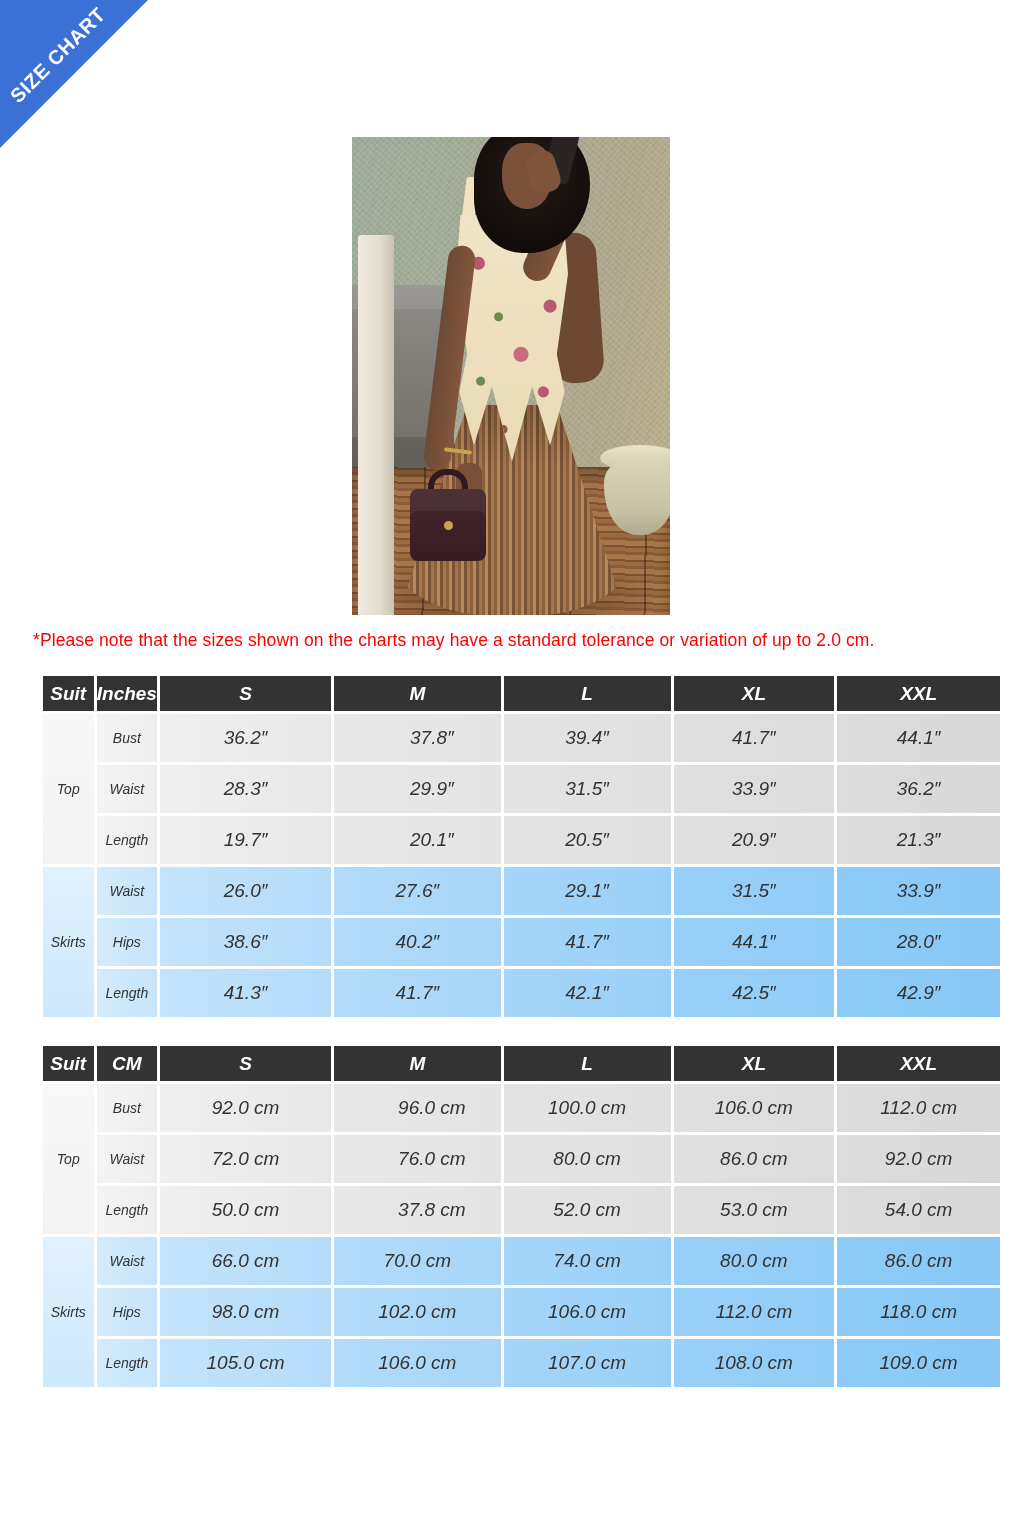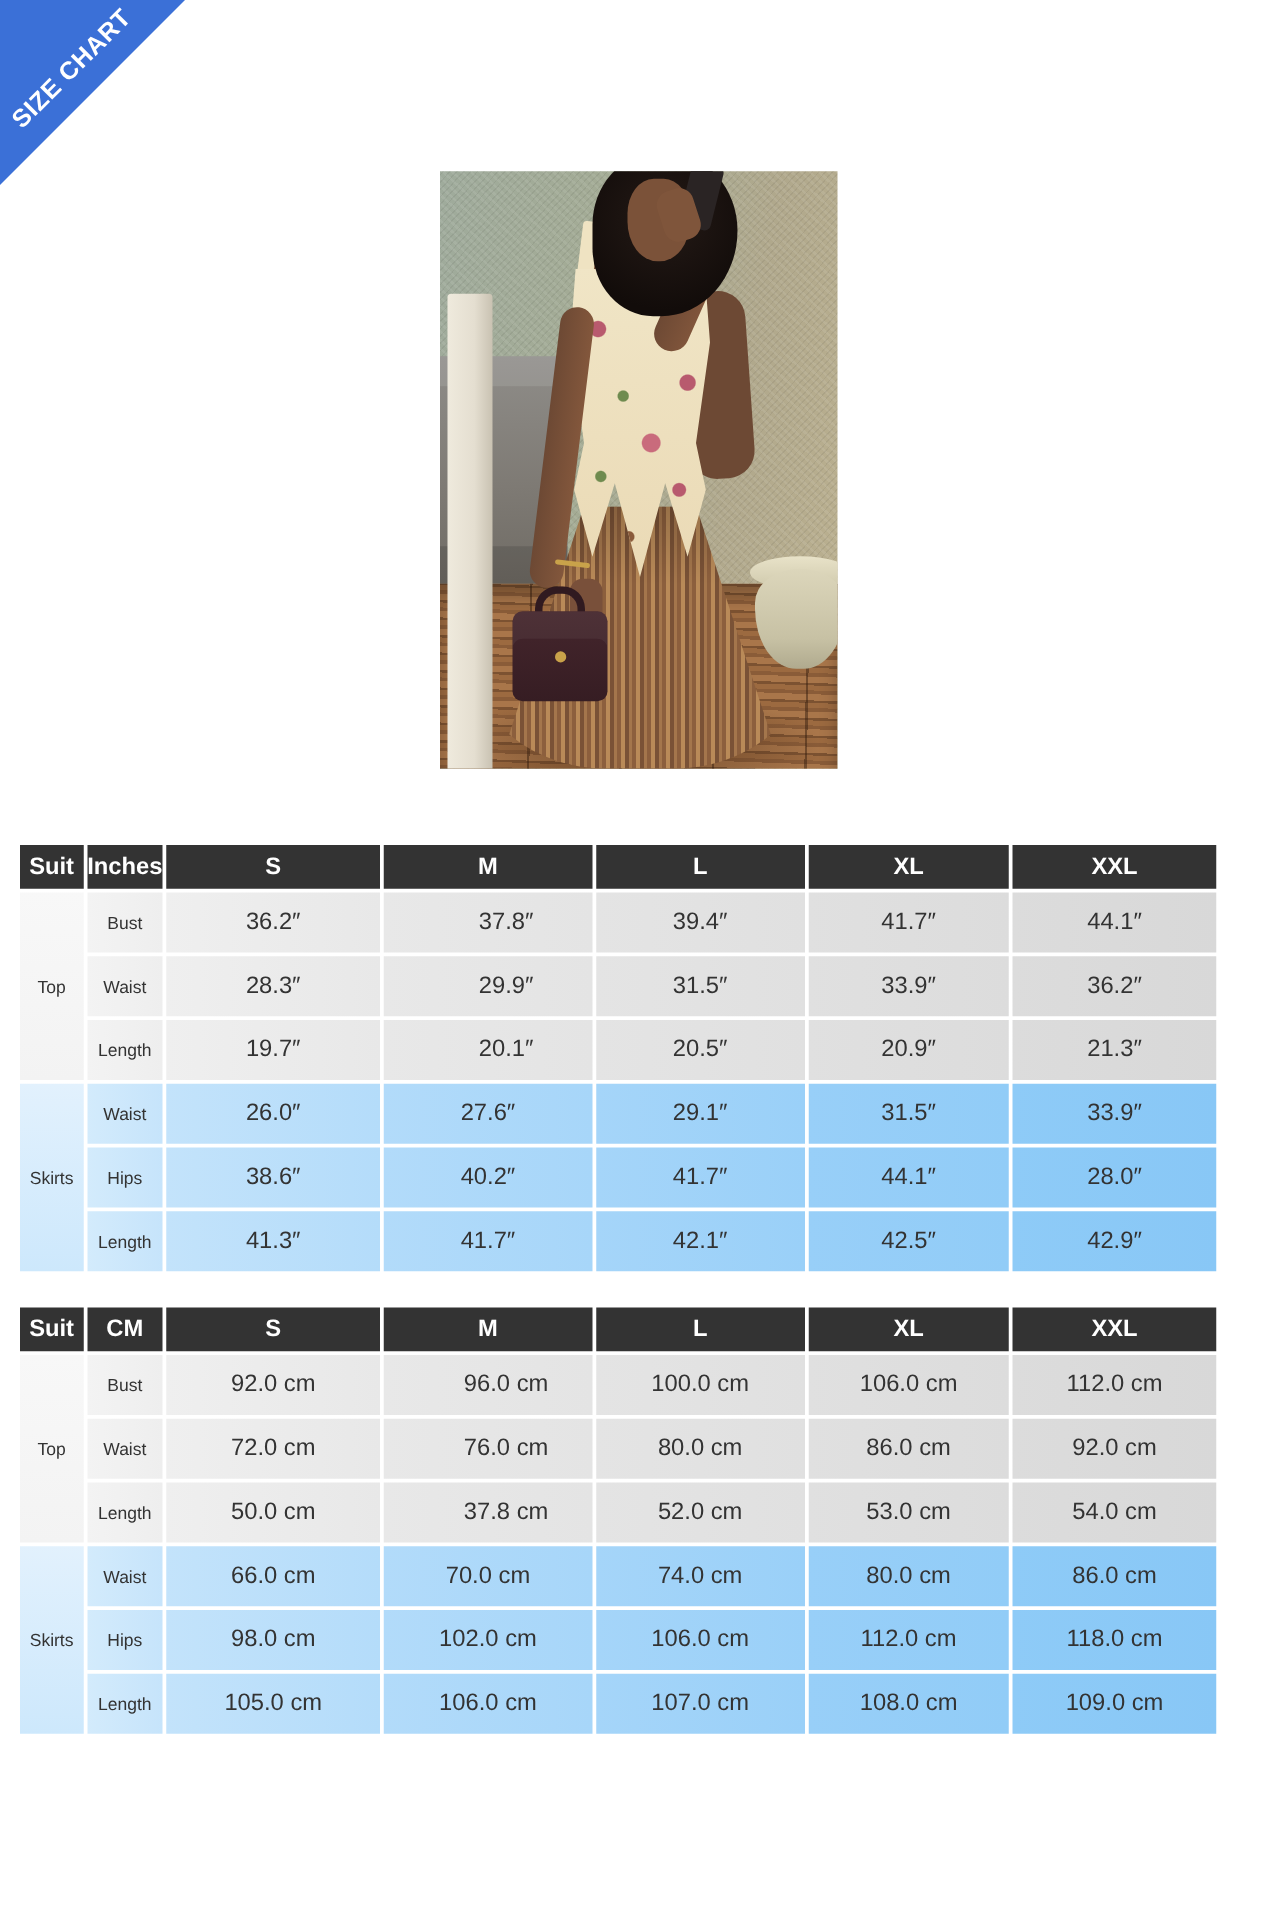--- a/index.html
+++ b/index.html
@@ -87,22 +87,22 @@
   .bag-handle { position:absolute; left:76px; top:332px; width:40px; height:26px;
     border:6px solid #301a20; border-bottom:none; border-radius:18px 18px 0 0; }
   .bag-clasp { position:absolute; left:92px; top:384px; width:9px; height:9px;
     background:#c9a24a; border-radius:50%; }
 
   
   .note { position:absolute; left:33px; top:630px; width:960px;
     color:#fe0000; font-size:17.5px; letter-spacing:.1px; }
 
   
-  table.size-table { position:absolute; left:13px; border-collapse:separate; border-spacing:3px;
-    table-layout:fixed; width:963px; }
+  table.size-table { position:absolute; left:40px; border-collapse:separate; border-spacing:3px;
+    table-layout:fixed; width:963px;font-style:italic; }
   #table-inches { top:673px; }
   #table-cm { top:1043px; }
   .size-table th, .size-table td { text-align:center; vertical-align:middle; overflow:hidden; }
   .size-table th { height:35px; background:#333333; color:#ffffff; font-weight:700; font-size:19px; }
   .size-table td { height:48px; color:#333333; font-size:19px; }
   .size-table .group, .size-table .rowlabel { font-size:14px; }
   
   .sec-top .group   { background:linear-gradient(180deg,#f8f8f8,#f3f3f3); }
   .sec-top .rowlabel{ background:linear-gradient(90deg,#f3f3f3,#eeeeee); }
   .sec-top .col-s   { background:linear-gradient(90deg,#efefef,#e8e8e8); }
@@ -148,20 +148,21 @@
     <div class="arm-up"></div>
     <div class="hair"></div>
     <div class="face"></div>
     <div class="phone"></div>
     <div class="hand-up"></div>
     <div class="bag-handle"></div>
     <div class="bag"></div>
     <div class="bag-clasp"></div>
   </div>
 
+  <div class="note">*Please note that the sizes shown on the charts may have a standard tolerance or variation of up to 2.0 cm.</div>
 
   <table class="size-table" id="table-inches">
     <colgroup>
       <col style="width:50px">
         <col style="width:60px">
         <col style="width:169px">
         <col style="width:165px">
       <col style="width:165px">
         <col style="width:159px">
         <col style="width:161px">

